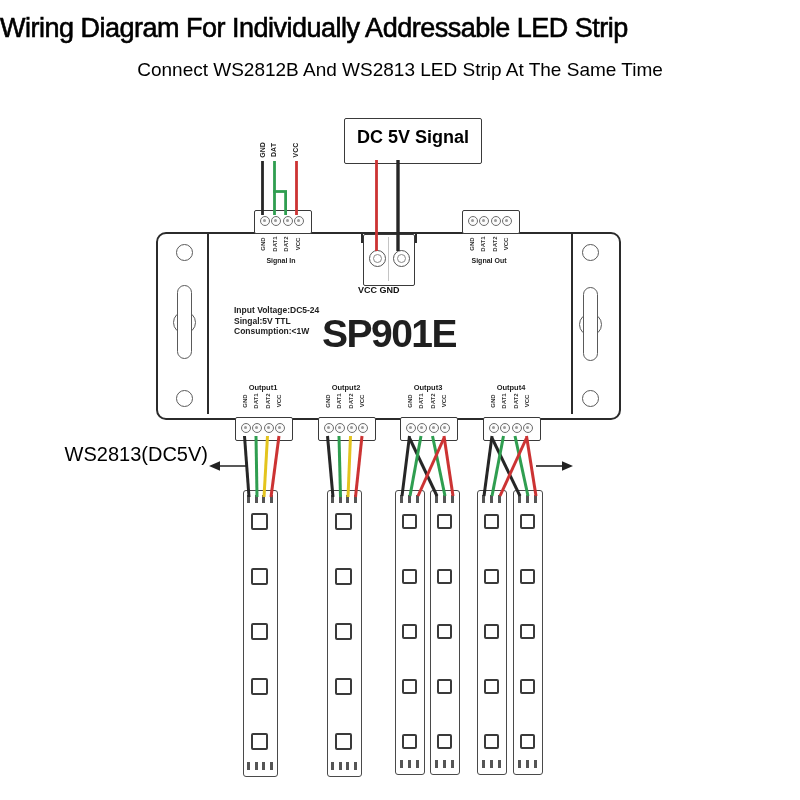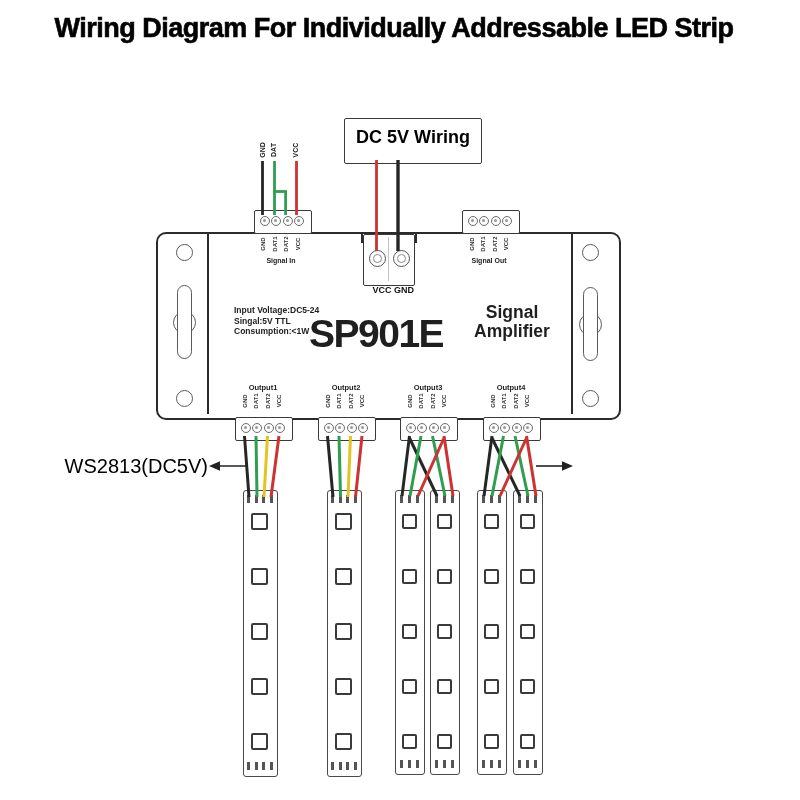--- a/index.html
+++ b/index.html
@@ -1,60 +1,61 @@
 <!DOCTYPE html>
 <html><head>
 <meta charset="utf-8">
 <style>
   html,body{margin:0;padding:0;background:#fff;}
   #page{position:relative;width:800px;height:800px;background:#fff;overflow:hidden;
         font-family:"Liberation Sans","DejaVu Sans",sans-serif;color:#000;}
   .abs{position:absolute;}
-  .title{left:0;right:12px;top:13px;text-align:center;font-size:27px;font-weight:700;
+  .title{left:0;right:12px;top:13px;font-size:27px;font-weight:400;
          letter-spacing:-0.5px;-webkit-text-stroke:0.6px #000;}
   .subtitle{left:0;right:0;top:59px;text-align:center;font-size:19px;font-weight:400;}
   .box{background:#fff;border:1.7px solid #3a3a3a;border-radius:2px;}
   .boxlabel{width:100%;text-align:center;font-size:18px;font-weight:700;margin-top:3px;}
   .vlabel{position:absolute;text-align:center;font-size:7px;font-weight:700;color:#222;
           transform:rotate(-90deg);white-space:nowrap;line-height:8px;}
   .vpin{position:absolute;text-align:center;font-size:6px;font-weight:700;color:#333;
         transform:rotate(-90deg);white-space:nowrap;line-height:6px;width:24px;}
   .devbody{background:#fff;border:2.2px solid #2b2b2b;border-radius:10px;}
   .bline{background:#2b2b2b;width:2px;}
   .hole{border:1.6px solid #5a5a5a;border-radius:50%;background:#fff;box-sizing:border-box;}
   .connector{position:absolute;width:56px;height:22px;background:#fff;border:1.6px solid #3a3a3a;border-radius:2px;}
   .screw{position:absolute;width:10px;height:10px;border:1.2px solid #6e6e6e;border-radius:50%;background:#fbfbfb;box-sizing:border-box;}
   .screw::after{content:"";position:absolute;left:2.1px;top:2.1px;width:3.4px;height:3.4px;background:#9a9a9a;border-radius:50%;}
   .tscrew{position:absolute;width:17px;height:17px;border:1.5px solid #555;border-radius:50%;background:#fff;box-sizing:border-box;}
   .tscrew::after{content:"";position:absolute;left:3.4px;top:3.4px;width:7px;height:7px;border:1.4px solid #8a8a8a;border-radius:50%;}
   .sigtext{position:absolute;width:56px;text-align:center;font-size:7px;font-weight:700;color:#222;}
   .outlabel{position:absolute;width:60px;text-align:center;font-size:7.5px;font-weight:700;color:#222;}
   .specs{font-size:8.5px;font-weight:700;line-height:10.5px;color:#222;white-space:nowrap;}
-  .model{width:160px;text-align:left;font-size:39px;font-weight:700;letter-spacing:-1.5px;color:#1f1f1f;}
+  .model{width:160px;text-align:center;font-size:39px;font-weight:700;letter-spacing:-1.5px;color:#1f1f1f;}
   .role{width:96px;text-align:center;font-size:17.5px;font-weight:700;line-height:19px;color:#1f1f1f;}
-  .vccgnd{width:56px;text-align:right;font-size:9px;font-weight:700;color:#111;}
+  .vccgnd{width:56px;text-align:left;font-size:9px;font-weight:700;color:#111;}
   .strip{position:absolute;background:#fff;border:1.6px solid #4a4a4a;border-radius:3px;box-sizing:border-box;}
   .pad{position:absolute;width:3px;height:8px;background:#555;}
   .led{position:absolute;border:2px solid #3a3a3a;border-radius:2px;background:#fff;box-sizing:border-box;}
-  .striplabel{position:absolute;top:455px;font-size:20px;font-weight:400;color:#000;}
+  .striplabel{position:absolute;top:443px;font-size:20px;font-weight:400;color:#000;}
   svg.wires{position:absolute;left:0;top:0;pointer-events:none;}
 </style>
 </head>
 <body>
 
 <div id="page">
 
   <div class="abs title">Wiring Diagram For Individually Addressable LED Strip</div>
+  <div class="abs subtitle">Connect WS2812B And WS2813 LED Strip At The Same Time</div>
 
   <div class="vlabel" style="left:248px;top:146px;width:30px;">GND</div>
   <div class="vlabel" style="left:259px;top:146px;width:30px;">DAT</div>
   <div class="vlabel" style="left:281px;top:146px;width:30px;">VCC</div>
 
   <div class="abs box" style="left:344px;top:118px;width:136px;height:44px;">
-    <div class="boxlabel" style="margin-top:8px;">DC 5V Wiring</div>
+    <div class="boxlabel" style="margin-top:8px;">DC 5V Signal</div>
   </div>
 
   <div class="abs devbody" style="left:156px;top:232px;width:461px;height:184px;"></div>
   <div class="abs bline" style="left:206.5px;top:233px;height:181px;"></div>
   <div class="abs bline" style="left:570.5px;top:233px;height:181px;"></div>
 
   <div class="abs hole" style="left:175.5px;top:243.5px;width:17px;height:17px;"></div>
   <div class="abs hole" style="left:175.5px;top:389.5px;width:17px;height:17px;"></div>
   <div class="abs hole" style="left:581.5px;top:243.5px;width:17px;height:17px;"></div>
   <div class="abs hole" style="left:581.5px;top:389.5px;width:17px;height:17px;"></div>
@@ -97,24 +98,20 @@
     <div class="tscrew" style="left:28.5px;top:15px;"></div>
   </div>
   <div class="abs vccgnd" style="left:358px;top:285px;">VCC GND</div>
 
   <div class="abs specs" style="left:234px;top:305px;">
     <div>Input Voltage:DC5-24</div>
     <div>Singal:5V TTL</div>
     <div>Consumption:&lt;1W</div>
   </div>
   <div class="abs model" style="left:309px;top:312px;">SP901E</div>
-  <div class="abs role" style="left:464px;top:303px;">
-    <div>Signal</div>
-    <div>Amplifier</div>
-  </div>
 
   <div class="outlabel" style="left:233px;top:383px;">Output1</div>
   <div class="outlabel" style="left:316px;top:383px;">Output2</div>
   <div class="outlabel" style="left:398px;top:383px;">Output3</div>
   <div class="outlabel" style="left:481px;top:383px;">Output4</div>
 
   <div class="vpin" style="left:232.5px;top:398px;">GND</div>
   <div class="vpin" style="left:244px;top:398px;">DAT1</div>
   <div class="vpin" style="left:255.5px;top:398px;">DAT2</div>
   <div class="vpin" style="left:267px;top:398px;">VCC</div>

